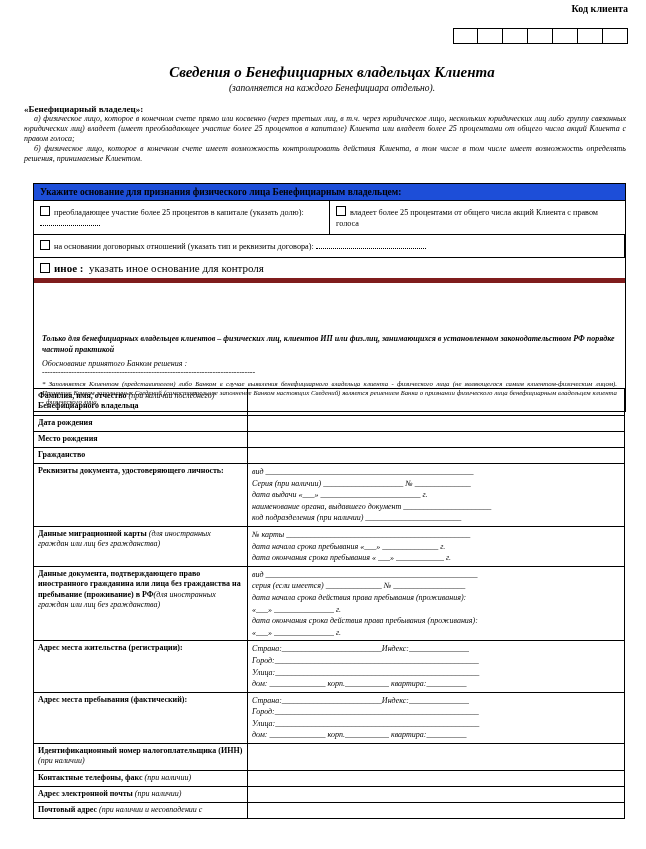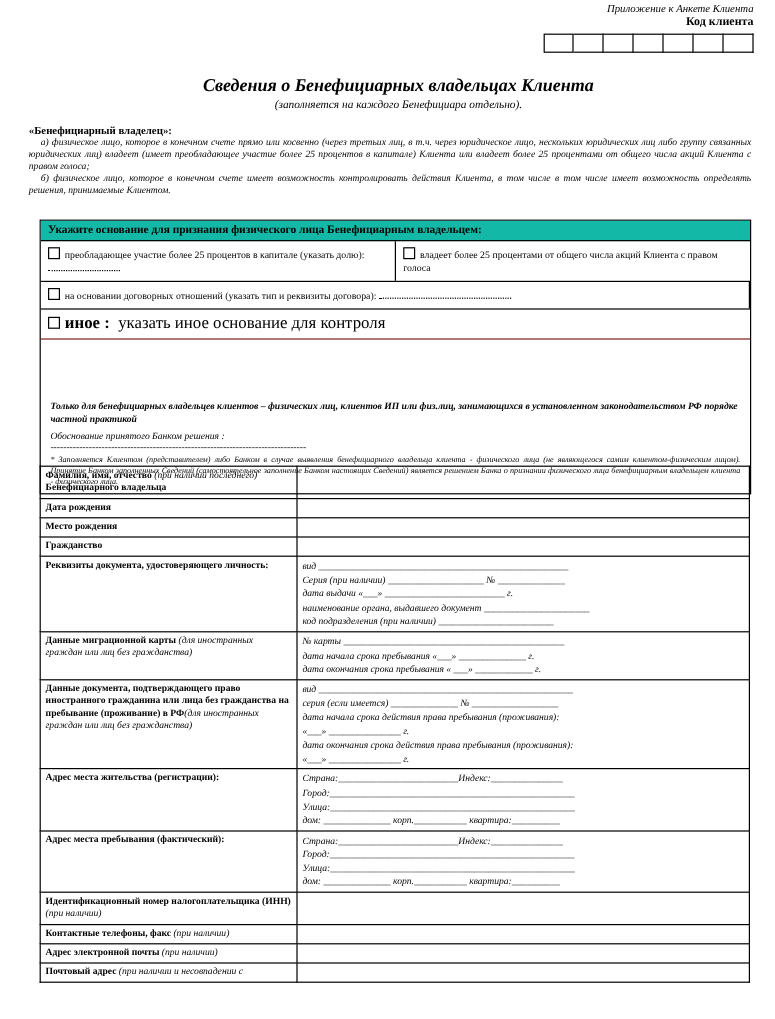--- a/index.html
+++ b/index.html
@@ -24,47 +24,46 @@
   .title{position:absolute;left:0;right:0;top:64px;text-align:center;padding-left:18px;}
   .title .t1{font-weight:bold;font-style:italic;font-size:15px;}
   .title .t2{font-style:italic;font-size:9.5px;margin-top:2px;}
 
   .intro{position:absolute;left:24px;right:20px;top:104px;}
   .intro .lead{font-weight:bold;font-size:9px;}
   .intro p{margin:0;font-style:italic;font-size:8px;line-height:1.25;text-align:justify;text-indent:10px;}
 
   
   .box1{position:absolute;left:33px;right:20px;top:183px;border:1.5px solid #000;box-sizing:border-box;}
-  .box1 .bar{background:#14b8a6;font-weight:bold;font-size:9.5px;padding:3px 6px;border-bottom:1px solid #000;}
+  .box1 .bar{background:#1d4ed8;font-weight:bold;font-size:9.5px;padding:3px 6px;border-bottom:1px solid #000;}
   .grid2{display:flex;border-bottom:1px solid #000;}
   .grid2 > div{flex:1;padding:5px 6px;font-size:8.2px;line-height:1.35;}
   .grid2 > div:first-child{border-right:1px solid #000;}
   .cb{display:inline-block;width:8px;height:8px;border:1px solid #000;margin-right:4px;vertical-align:-1px;}
   .dotline{border-bottom:1px dotted #000;display:inline-block;min-width:60px;}
-  .singlerow{padding:4px 6px;font-size:14px;border-bottom:1px solid #7f1d1d;}
+  .singlerow{padding:4px 6px;font-size:11px;border-bottom:5px solid #7f1d1d;}
   .italicnote{padding:3px 8px;font-style:italic;font-weight:bold;font-size:8px;line-height:1.3;margin-top:48px;}
   .osn{padding:1px 8px 0 8px;font-style:italic;font-size:8px;}
   .dashline{padding:0 8px;font-size:8px;letter-spacing:0px;}
   .footnote{padding:3px 8px 5px 8px;font-size:6.8px;font-style:italic;line-height:1.3;text-align:justify;}
 
   
   table.main{position:absolute;left:33px;top:388px;width:592px;border-collapse:collapse;font-size:8px;}
   table.main td{border:1px solid #000;vertical-align:top;padding:2px 4px;}
   td.lab{width:205px;line-height:1.3;}
   td.val{line-height:1.45;}
   .it{font-style:italic;}
   .b{font-weight:bold;}
 </style>
 </head>
 <body>
 
 <div class="page">
 
   <div class="hdr">
-    <div class="l1">Приложение к Анкете Клиента</div>
     <div class="l2">Код клиента</div>
   </div>
   <div class="codebox">
     <div></div>
     <div></div>
     <div></div>
     <div></div>
     <div></div>
     <div></div>
     <div></div>

